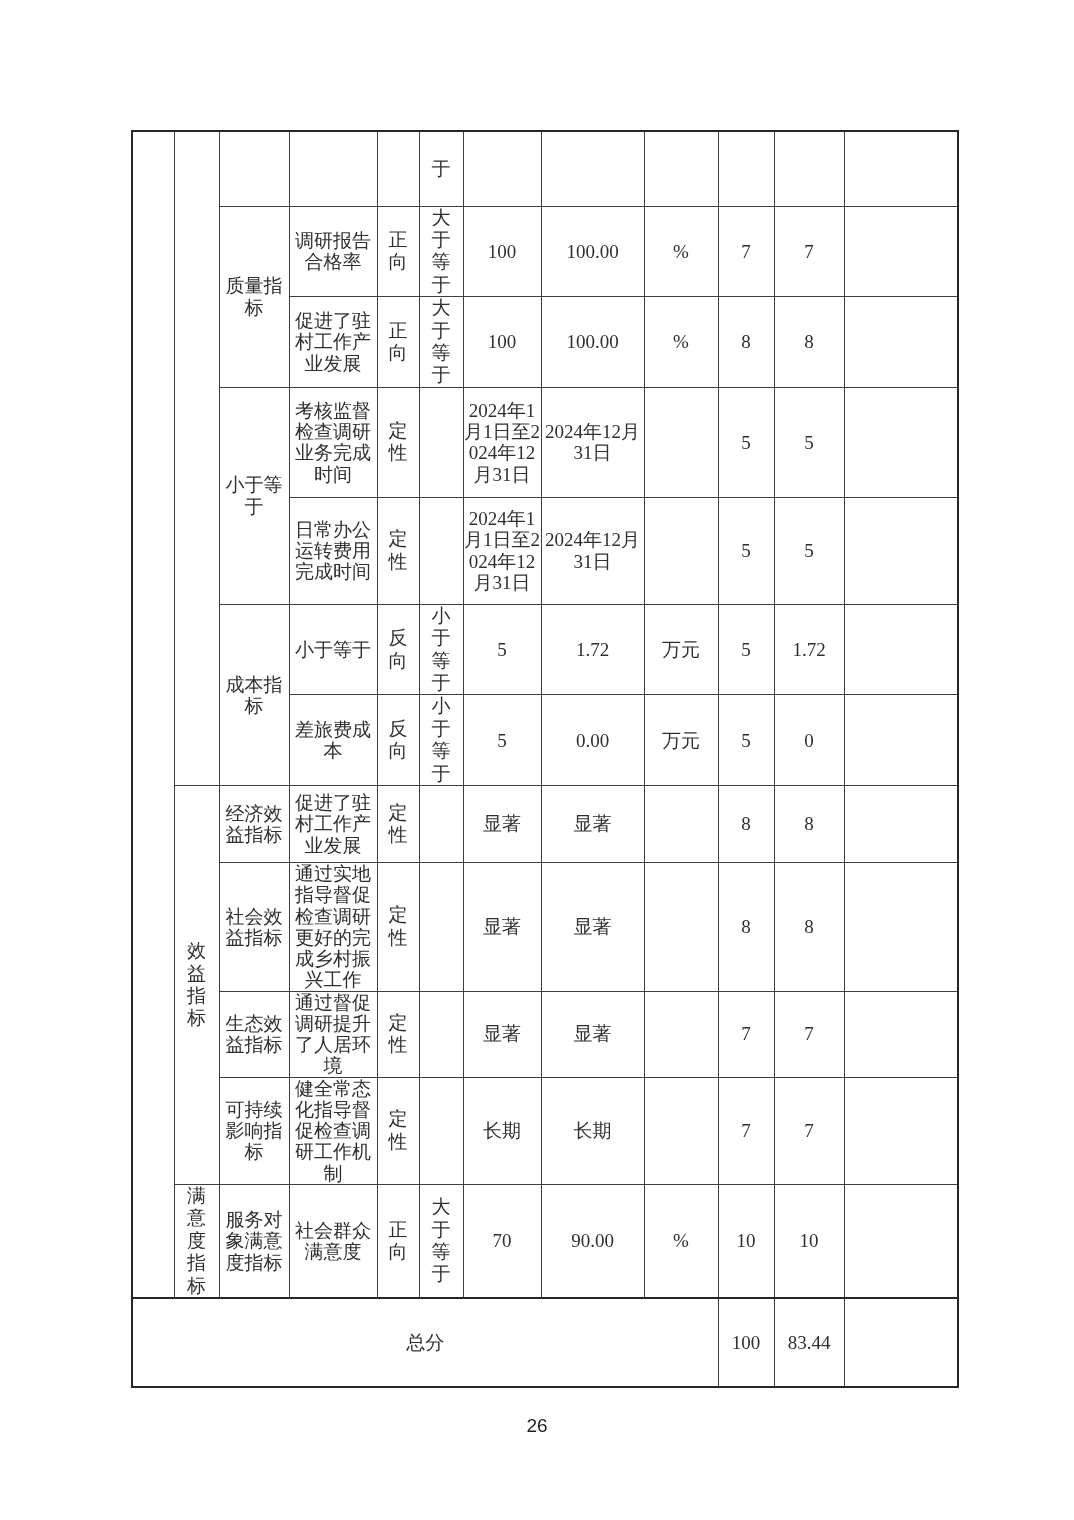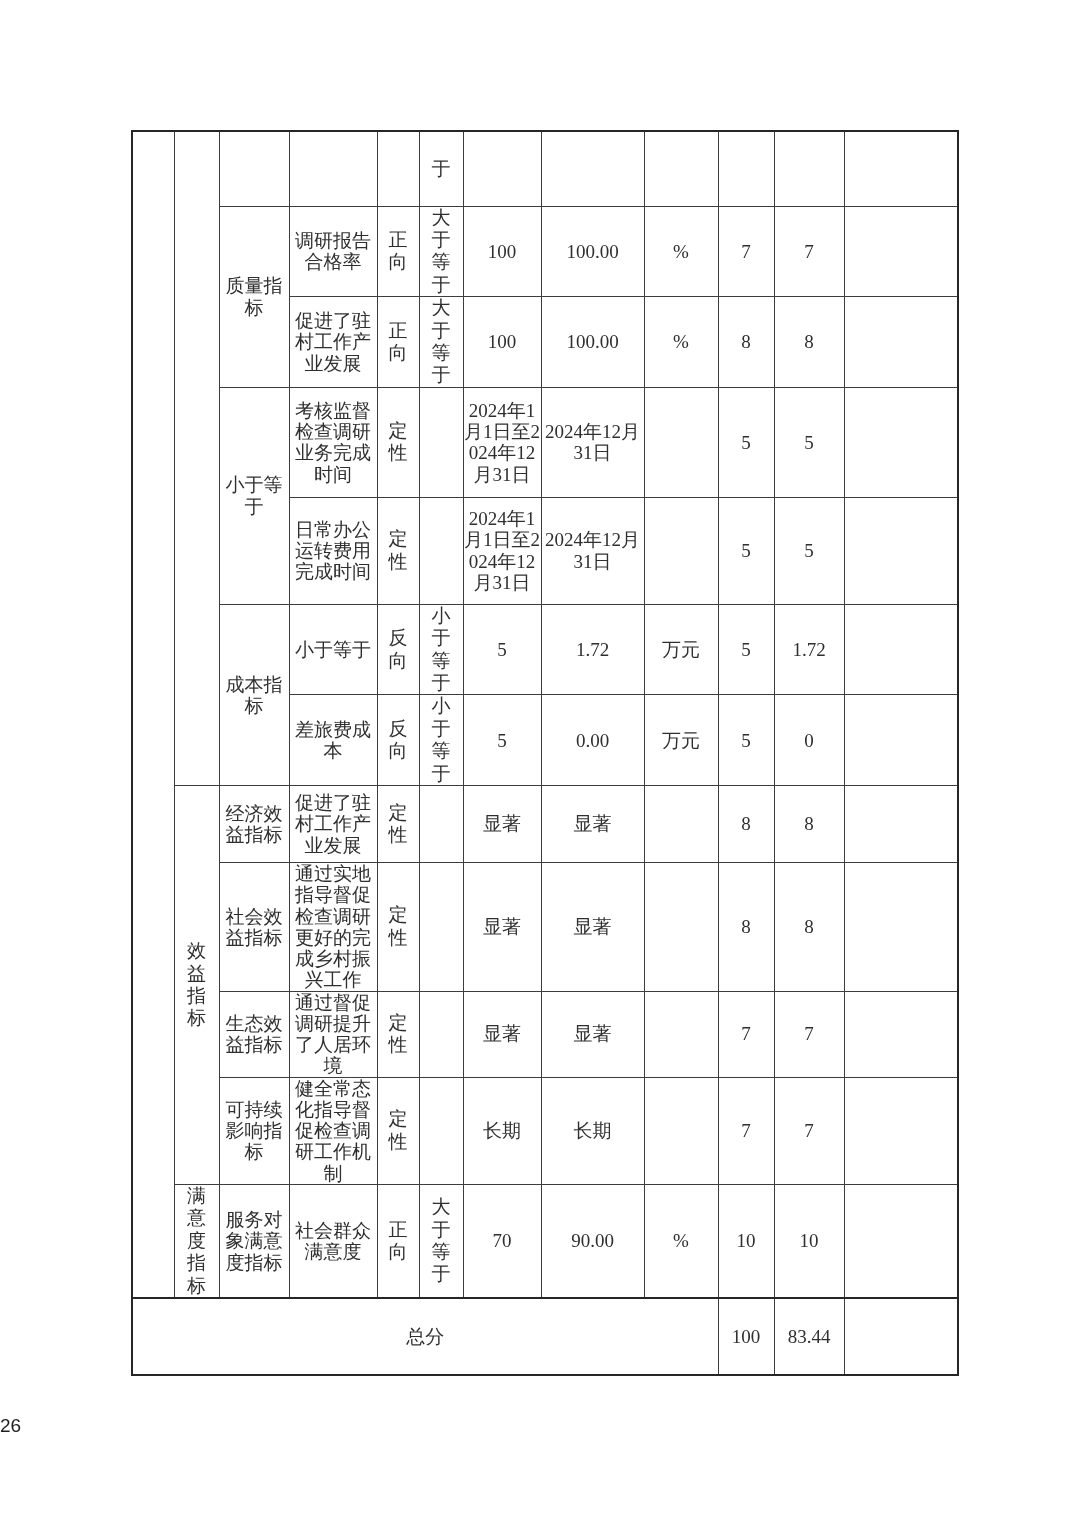--- a/index.html
+++ b/index.html
@@ -36,20 +36,21 @@
     line-height:1.18;
   }
   td.carry{
     vertical-align:top;
     padding-top:2px;
   }
   td.datecell{font-size:17.5px;line-height:1.15;}
   tr.total-row td{border-top:2px solid #262626;}
   .pagenum{
     position:absolute;left:0;right:0;top:1415px;
+    text-align:center;
     font-family:"Liberation Sans","DejaVu Sans",sans-serif;
     font-size:19px;color:#1f1f1f;
   }
 </style>
 </head>
 <body>
 
 <div class="sheet">
 
   <table class="perf">
@@ -219,21 +220,21 @@
       <td><span class="vtext">正向</span></td>
       <td><span class="vtext">大于等于</span></td>
       <td>70</td>
       <td>90.00</td>
       <td>%</td>
       <td>10</td>
       <td>10</td>
       <td></td>
     </tr>
 
-    <tr style="height:77px" class="total-row">
+    <tr style="height:89px" class="total-row">
       <td colspan="9">总分</td>
       <td>100</td>
       <td>83.44</td>
       <td></td>
     </tr>
   </tbody>
     </table>
 
   <div class="pagenum">26</div>
 </div>

